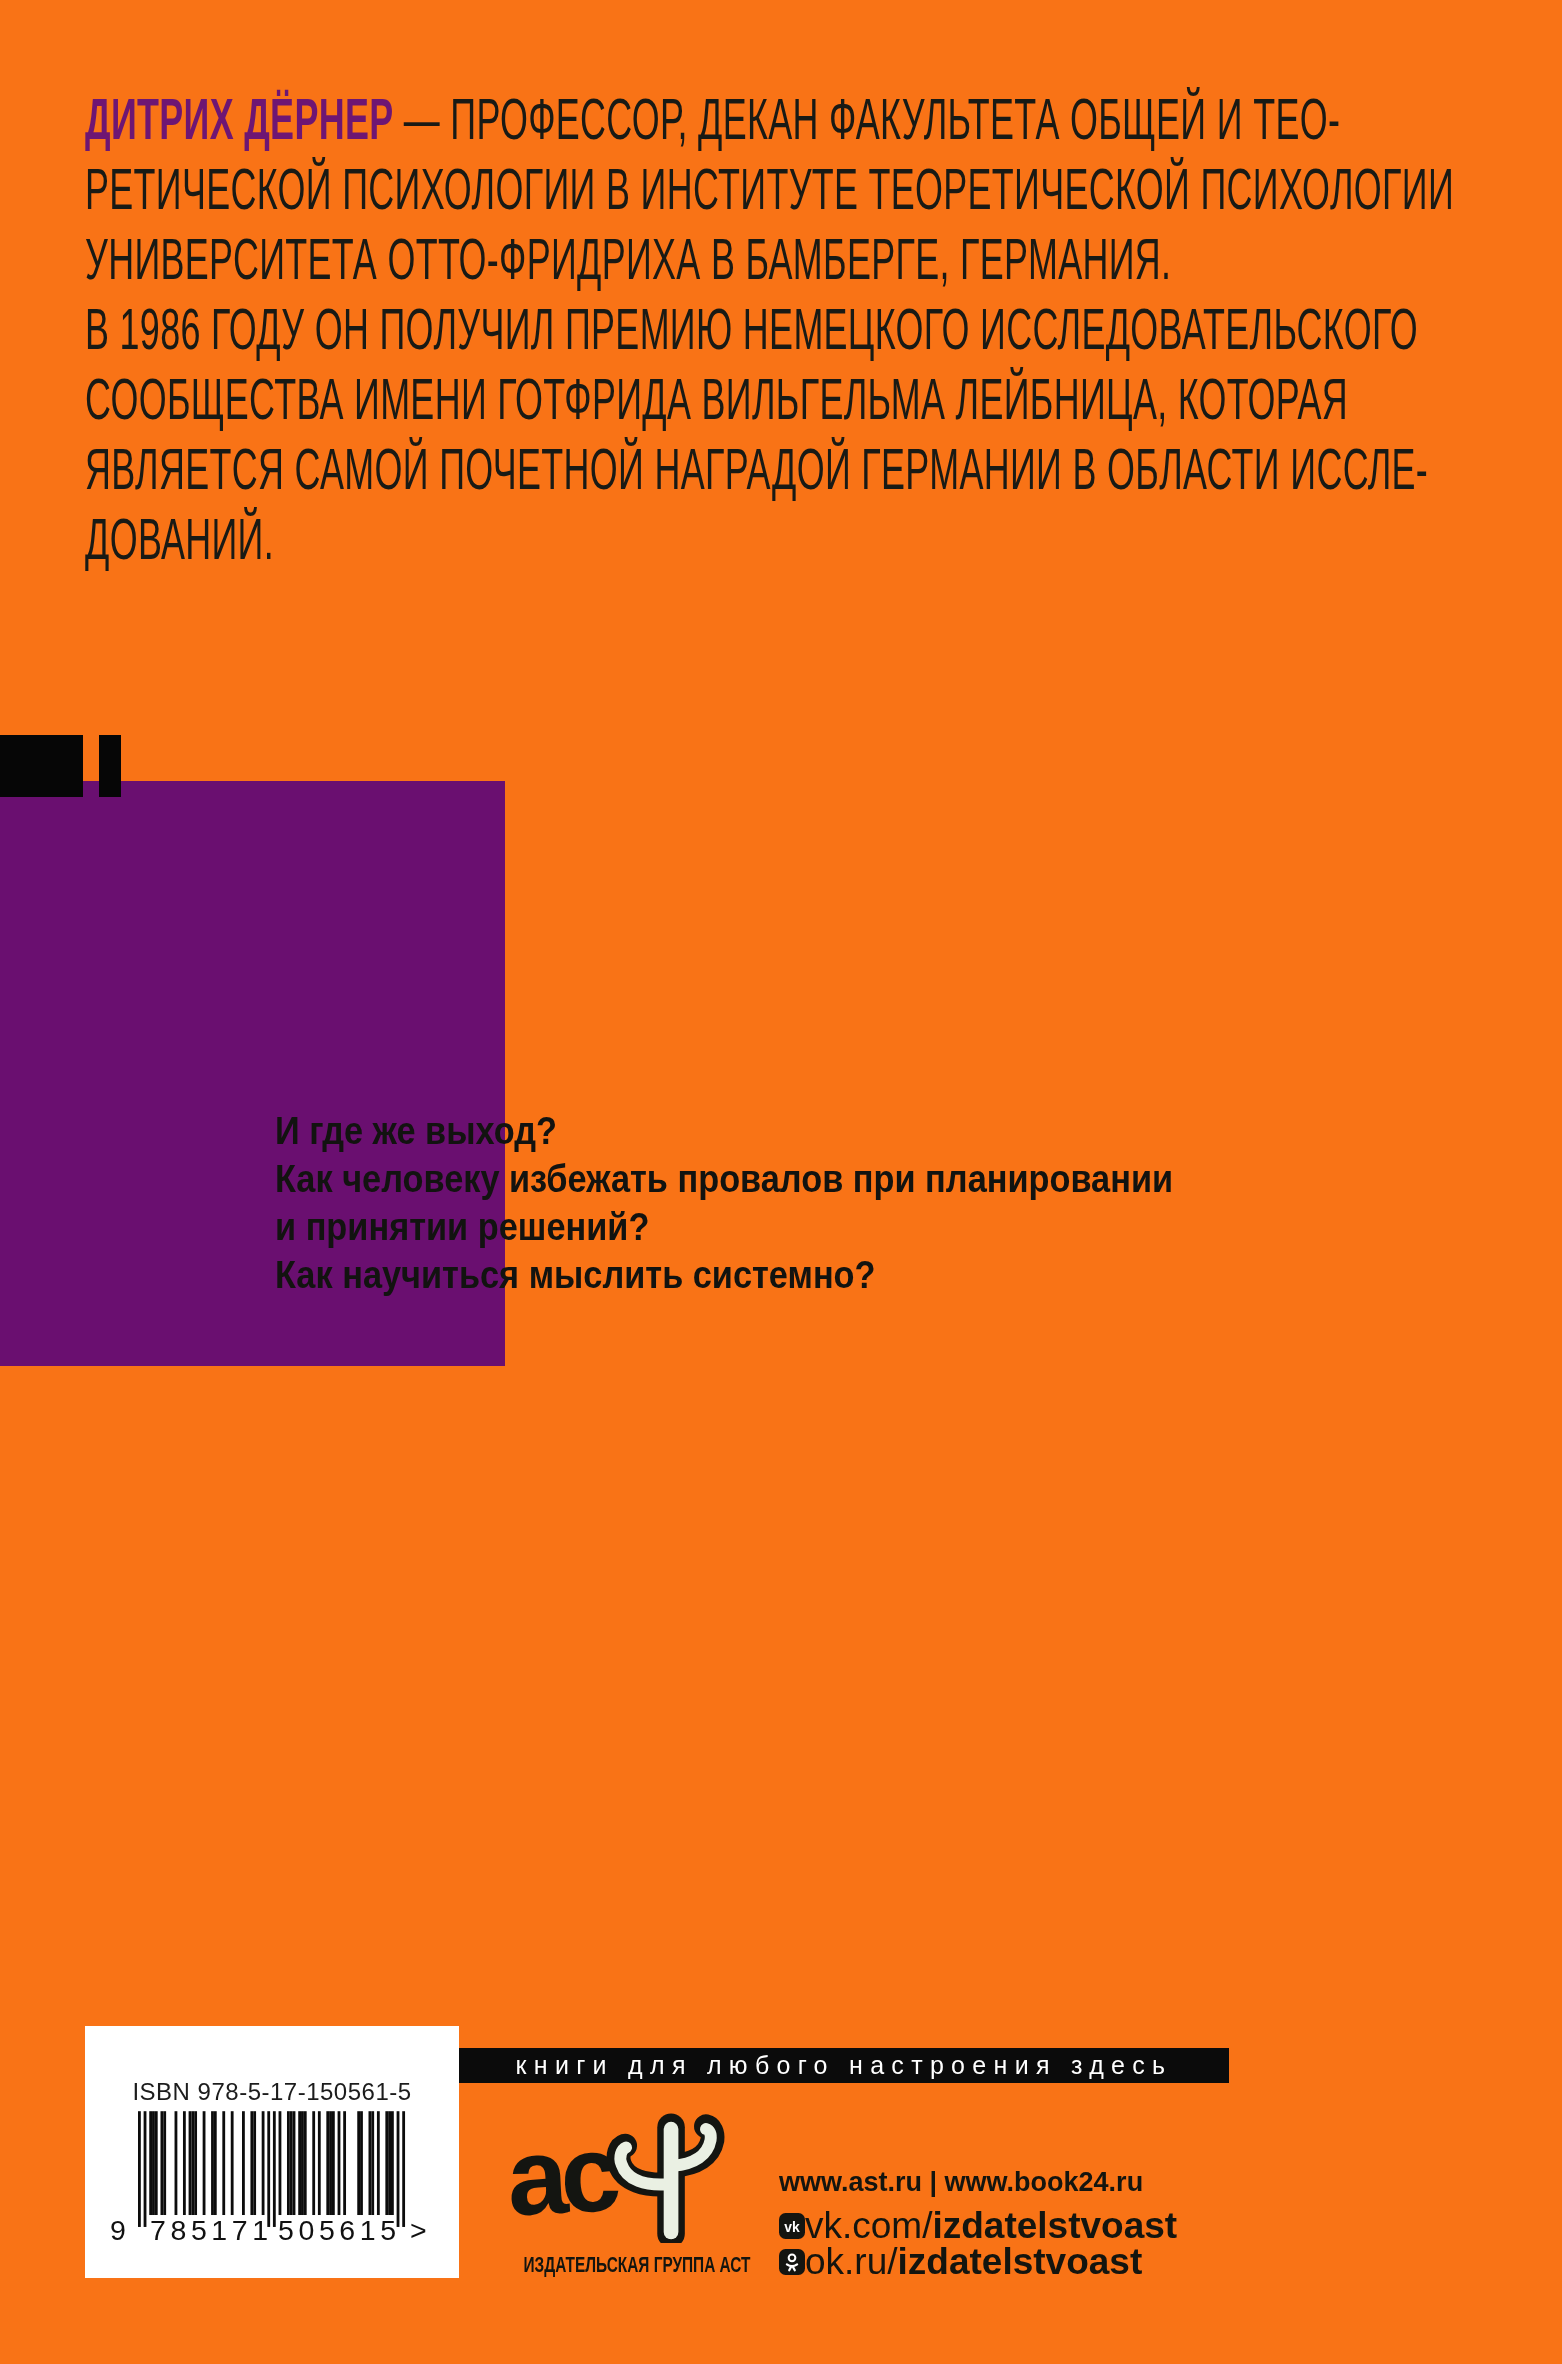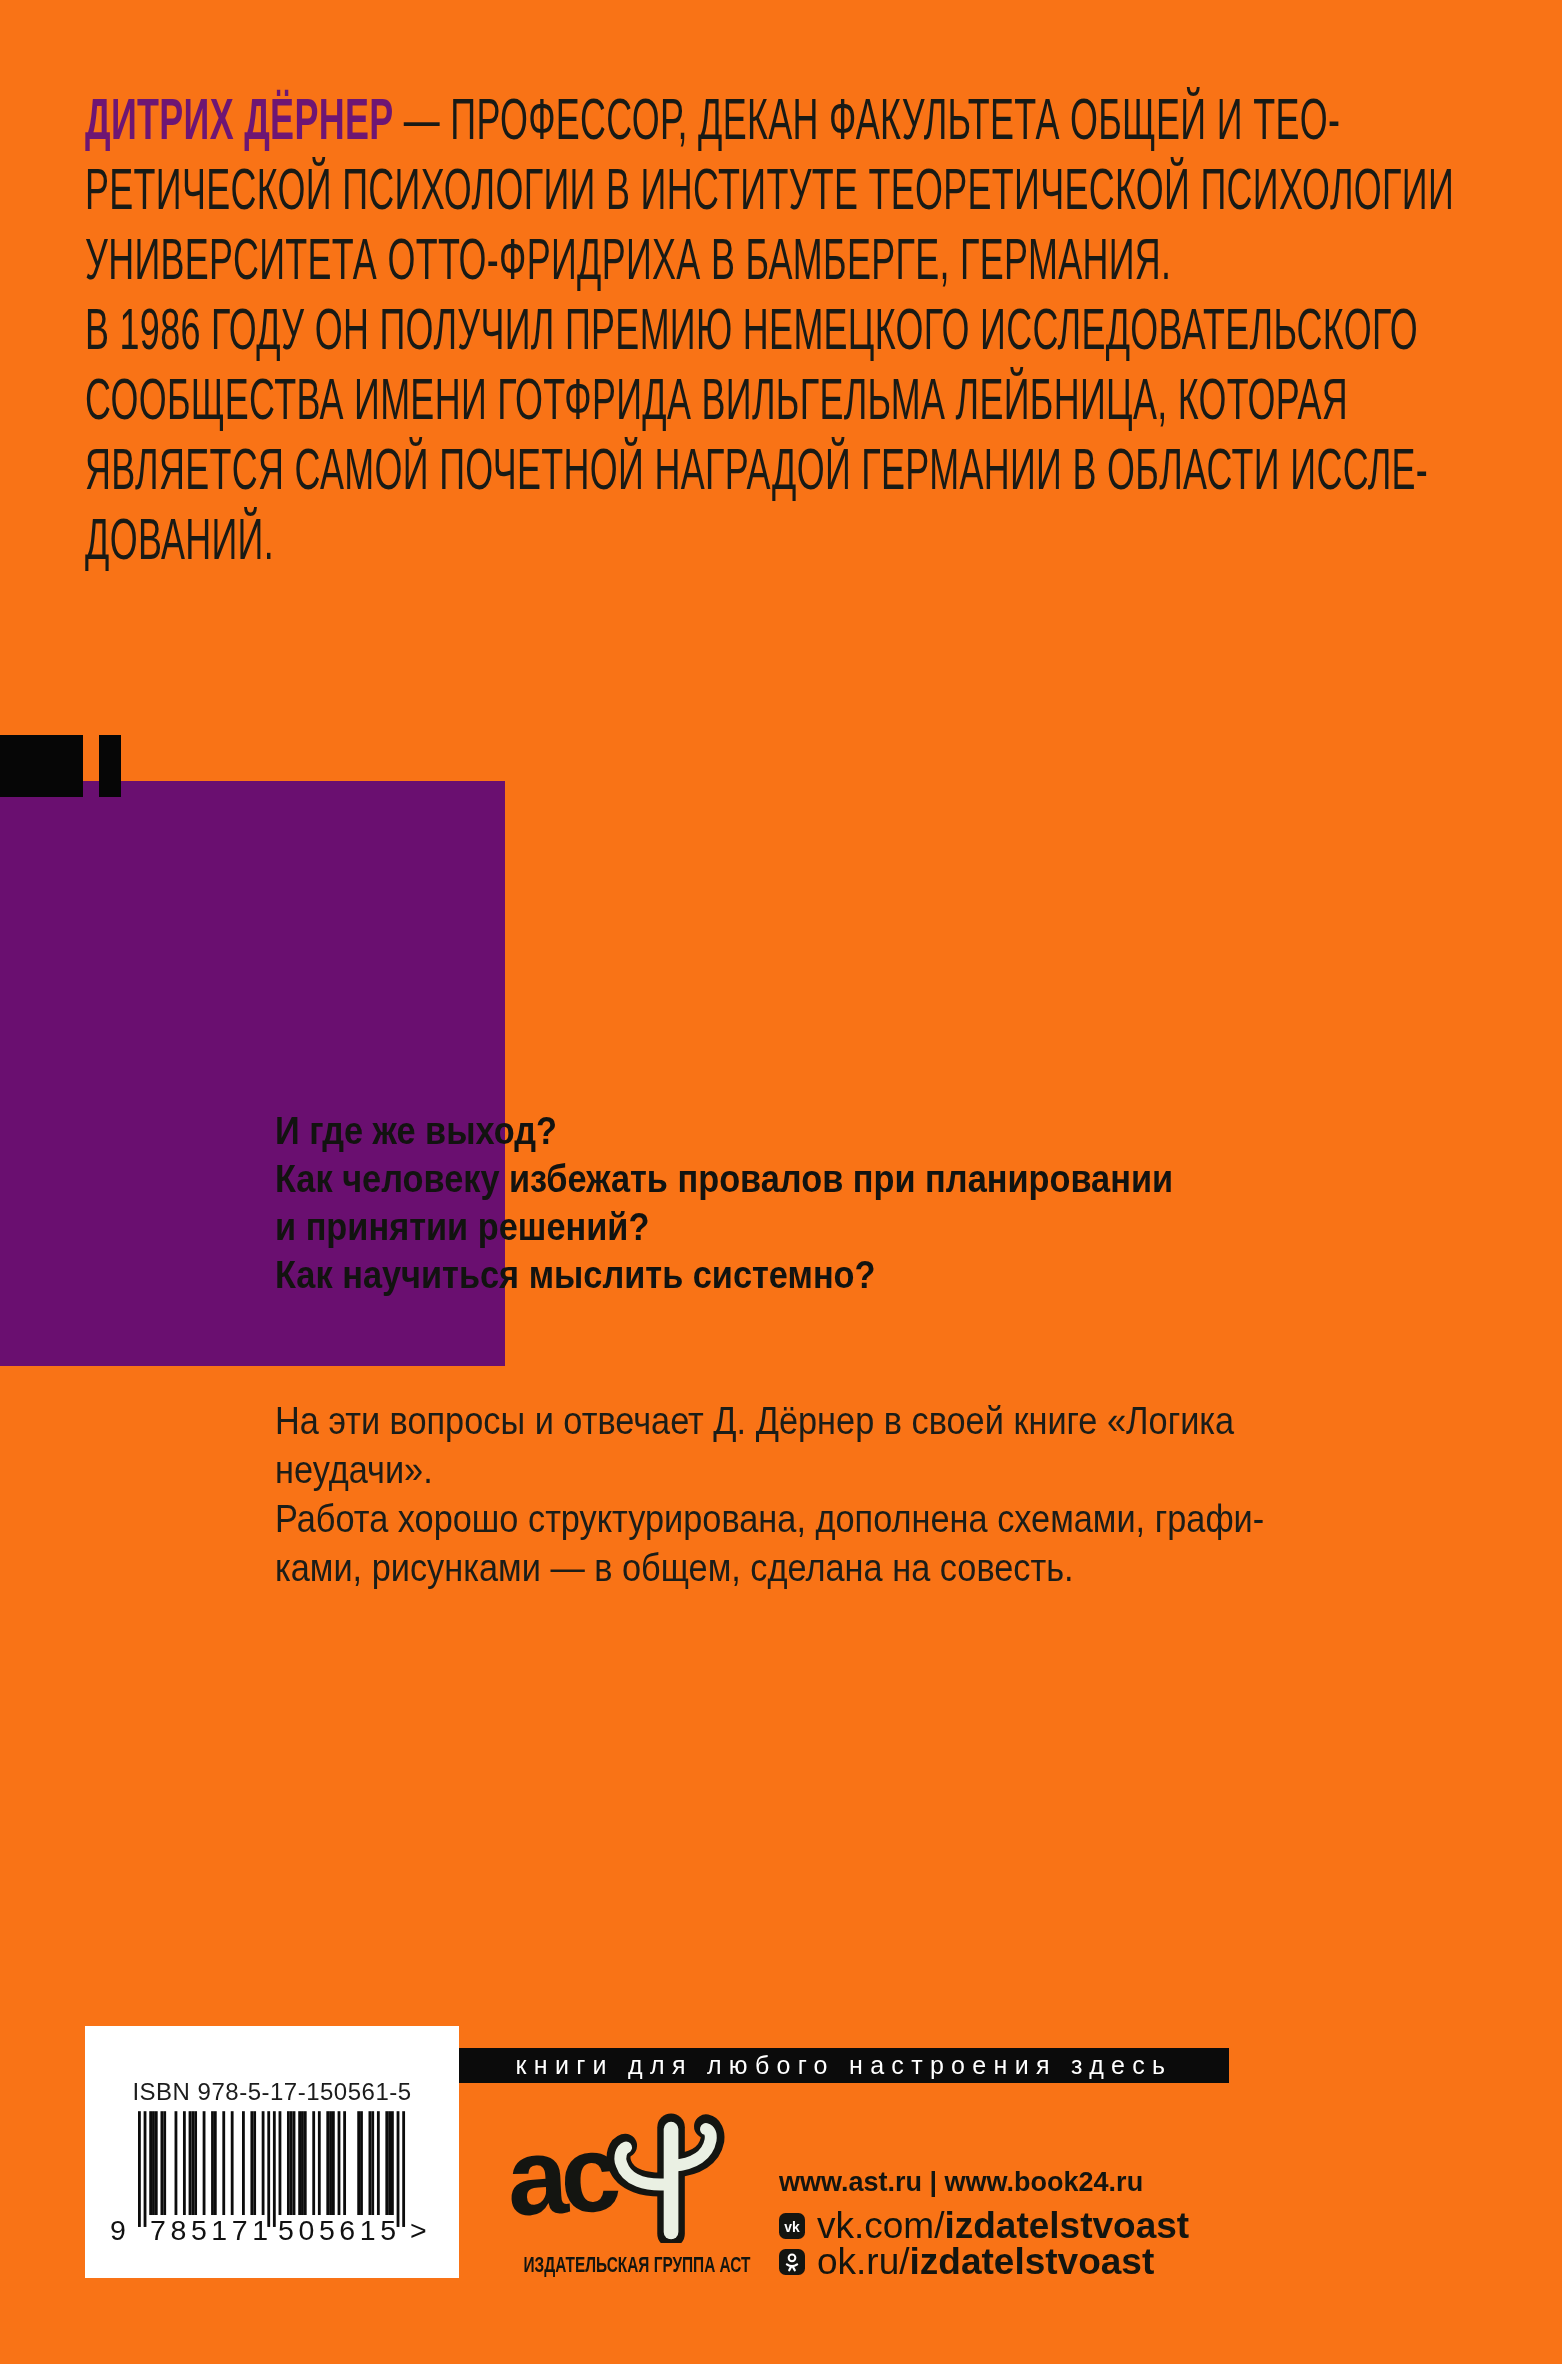--- a/index.html
+++ b/index.html
@@ -47,21 +47,21 @@
   .ast-logo{position:absolute;left:500px;top:2096px;}
   .publisher{
     position:absolute;left:487px;top:2252px;width:243px;text-align:center;
     font-size:22px;font-weight:700;white-space:nowrap;
     transform:scaleX(.7);transform-origin:50% 50%;color:#14150f;
   }
   .sites{
     position:absolute;left:779px;top:2167px;font-size:27px;font-weight:700;color:#14150f;
     white-space:nowrap;
   }
-  .socrow{position:absolute;left:779px;height:26px;display:flex;align-items:center;gap:12px;white-space:nowrap;}
+  .socrow{position:absolute;left:779px;height:26px;display:flex;align-items:center;gap:0;white-space:nowrap;}
   .socrow.vk{top:2213px;}
   .socrow.ok{top:2249px;}
   .soctext{font-size:37px;color:#14150f;}
   .soctext b{font-weight:700;}
 </style>
 </head>
 <body>
 
 <div class="page">
 
@@ -82,26 +82,20 @@
   <div class="black-tick"></div>
 
 
   <div class="questions">
     <div class="bodyline">И где же выход?</div>
     <div class="bodyline">Как человеку избежать провалов при планировании</div>
     <div class="bodyline">и принятии решений?</div>
     <div class="bodyline">Как научиться мыслить системно?</div>
   </div>
 
-  <div class="para2">
-    <div class="bodyline">На эти вопросы и отвечает Д. Дёрнер в своей книге «Логика</div>
-    <div class="bodyline">неудачи».</div>
-    <div class="bodyline">Работа хорошо структурирована, дополнена схемами, графи-</div>
-    <div class="bodyline">ками, рисунками — в общем, сделана на совесть.</div>
-  </div>
 
   <div class="barcode-panel"></div>
   <div class="banner">книги для любого настроения здесь</div>
   <div class="isbn">ISBN 978-5-17-150561-5</div>
 
   <svg class="bars" id="barcode-svg" width="271" height="118" viewBox="0 0 295 128">
       <rect x="0.00" y="0" width="3.06" height="126" fill="#0c0c0c"></rect>
       <rect x="6.12" y="0" width="3.06" height="126" fill="#0c0c0c"></rect>
       <rect x="12.24" y="0" width="3.06" height="113" fill="#0c0c0c"></rect>
       <rect x="15.30" y="0" width="3.06" height="113" fill="#0c0c0c"></rect>

